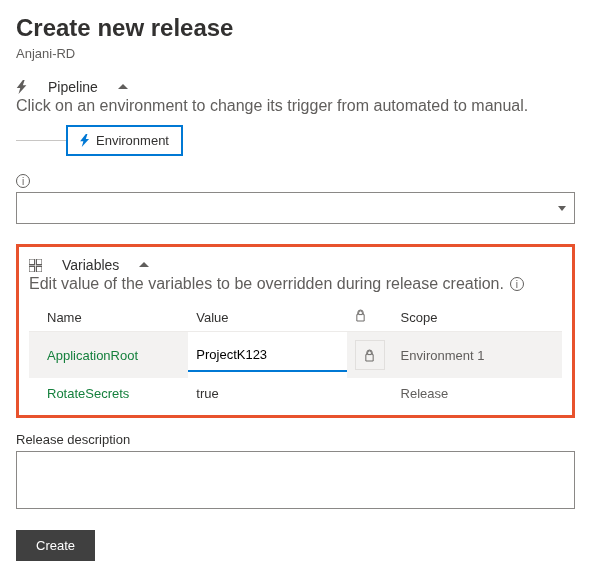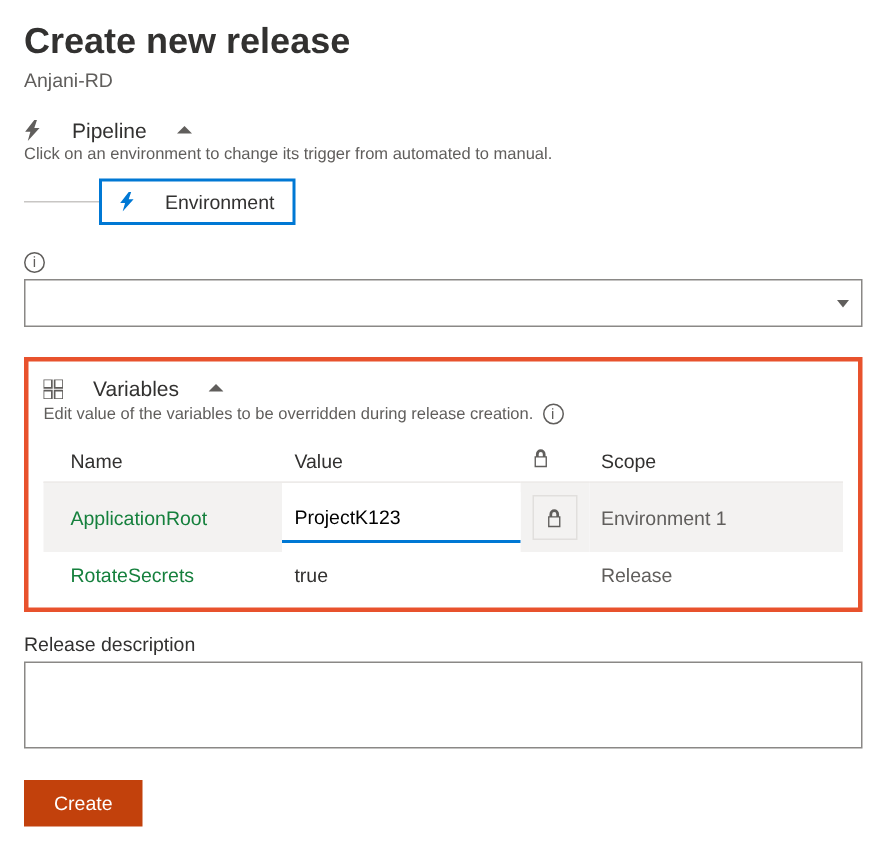--- a/index.html
+++ b/index.html
@@ -11,33 +11,33 @@
       padding: 14px 16px;
       width: 591px;
     }
     .page-title { font-size: 24px; font-weight: 700; margin-bottom: 4px; }
     .subtitle { font-size: 13px; color: #605e5c; margin-bottom: 18px; }
 
     .section-header {
       display: flex; align-items: center; gap: 20px;
       font-size: 14px; color: #323130; margin-bottom: 2px;
     }
-    .section-caption { font-size: 11px; color: #605e5c; margin-bottom: 10px; }
+    .section-caption { font-size: 16px; color: #605e5c; margin-bottom: 10px; }
 
     .icon { display: inline-flex; align-items: center; justify-content: center; }
 
     .pipeline-flow {
       display: flex; align-items: center; margin-bottom: 18px; margin-top: 6px;
     }
     .flow-start {
       width: 50px; height: 0; border-top: 1px solid #c8c6c4;
     }
     .flow-stage {
       border: 2px solid #0078d4; padding: 6px 12px;
-      display: flex; align-items: center; gap: 20px;
+      display: flex; align-items: center; gap: 6px;
       font-size: 13px; color: #323130; background: #fff;
     }
     .flow-stage .icon svg { fill: #0078d4; }
 
     .label-row { display: flex; align-items: center; gap: 6px; margin-bottom: 4px; font-size: 13px; }
     .info-icon { width: 14px; height: 14px; border: 1px solid #605e5c; border-radius: 50%; display: inline-flex; align-items: center; justify-content: center; font-size: 10px; color: #605e5c; }
 
     .dropdown {
       width: 100%; height: 32px; border: 1px solid #8a8886;
       display: flex; align-items: center; justify-content: flex-end;
@@ -80,21 +80,21 @@
     }
 
     .desc-label { font-size: 13px; margin-bottom: 4px; }
     .desc-textarea {
       width: 100%; height: 58px; border: 1px solid #8a8886;
       resize: none; font-family: inherit; font-size: 13px; padding: 6px;
     }
 
     .button-row { display: flex; gap: 8px; margin-top: 18px; }
     .btn { padding: 8px 20px; font-size: 13px; border: none; font-family: inherit; cursor: pointer; }
-    .btn-primary { background: #c2410c; color: #fff; }
+    .btn-primary { background: #404040; color: #fff; }
     .btn-secondary { background: #f3f2f1; color: #323130; }
 
     th .icon svg, .section-header .icon svg { fill: #605e5c; }
   </style>
 </head>
 <body>
 
 
 
 <h1 class="page-title">Create new release</h1>

